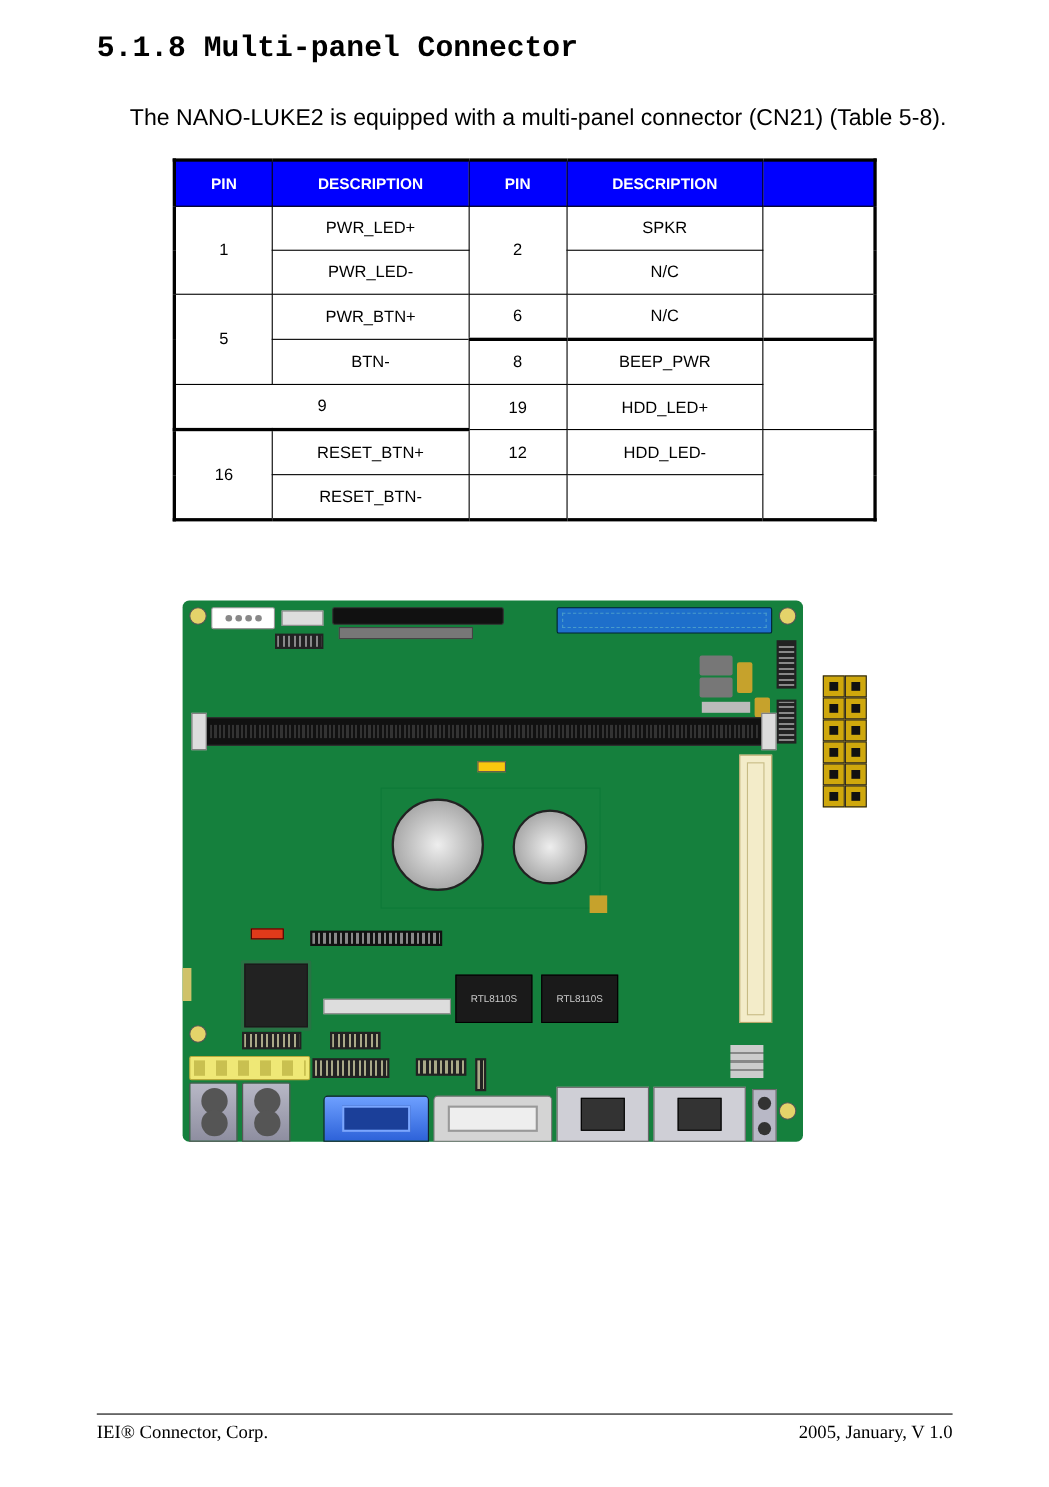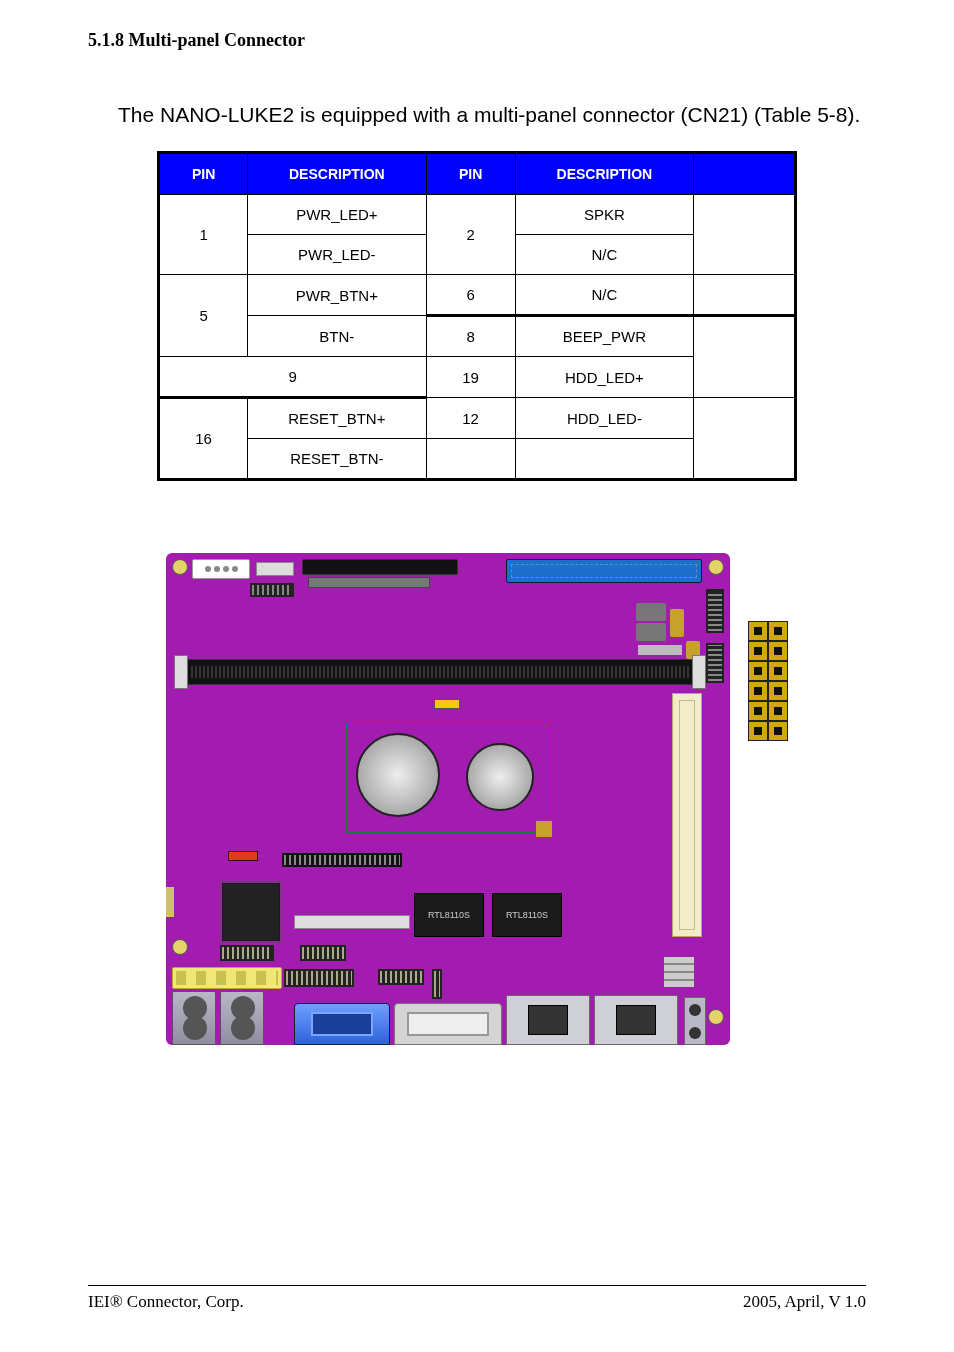--- a/index.html
+++ b/index.html
@@ -19,24 +19,24 @@
     margin-bottom: 28px;
   }
   .header-row {
     display: flex;
     justify-content: space-between;
     font-size: 18px;
     padding: 0 4px 2px 4px;
     font-family: Arial, sans-serif;
   }
   .section-title {
-    font-size: 18px;
+    font-size: 27px;
     font-weight: bold;
-    margin-bottom: 52px;
-    font-family: Liberation Serif, serif;
+    margin-bottom: 36px;
+    font-family: Liberation Mono, monospace;
   }
   .section-desc {
     font-size: 21px;
     font-family: Arial, sans-serif;
     margin-bottom: 24px;
     text-indent: 30px;
   }
 
   
   .tbl-wrap {
@@ -75,21 +75,21 @@
   .board-wrap {
     display: flex;
     justify-content: center;
     align-items: flex-start;
     gap: 18px;
     margin-top: 10px;
   }
   .board {
     width: 564px;
     height: 492px;
-    background: #a21caf;
+    background: #15803d;
     border-radius: 6px;
     position: relative;
   }
   .hole { position:absolute; width:16px; height:16px; background:#e4d36a; border-radius:50%; border:1px solid #555; }
   .hole.tl { top:6px; left:6px; }
   .hole.tr { top:6px; right:6px; }
   .hole.bl { bottom:90px; left:6px; }
   .hole.br { bottom:20px; right:6px; }
 
   .fan4 { position:absolute; top:6px; left:26px; width:58px; height:20px; background:#fff; border:1px solid #999; border-radius:2px; display:flex; gap:3px; align-items:center; justify-content:center; }
@@ -408,14 +408,14 @@
           <div class="pin">
             <div class="sq"></div>
           </div>
         </div>
     </div>
   </div>
 </div>
 
 <div class="footer">
   <span>IEI® Connector, Corp.</span>
-  <span>2005, April, V 1.0</span>
+  <span>2005, January, V 1.0</span>
 </div>
 
 </body></html>

